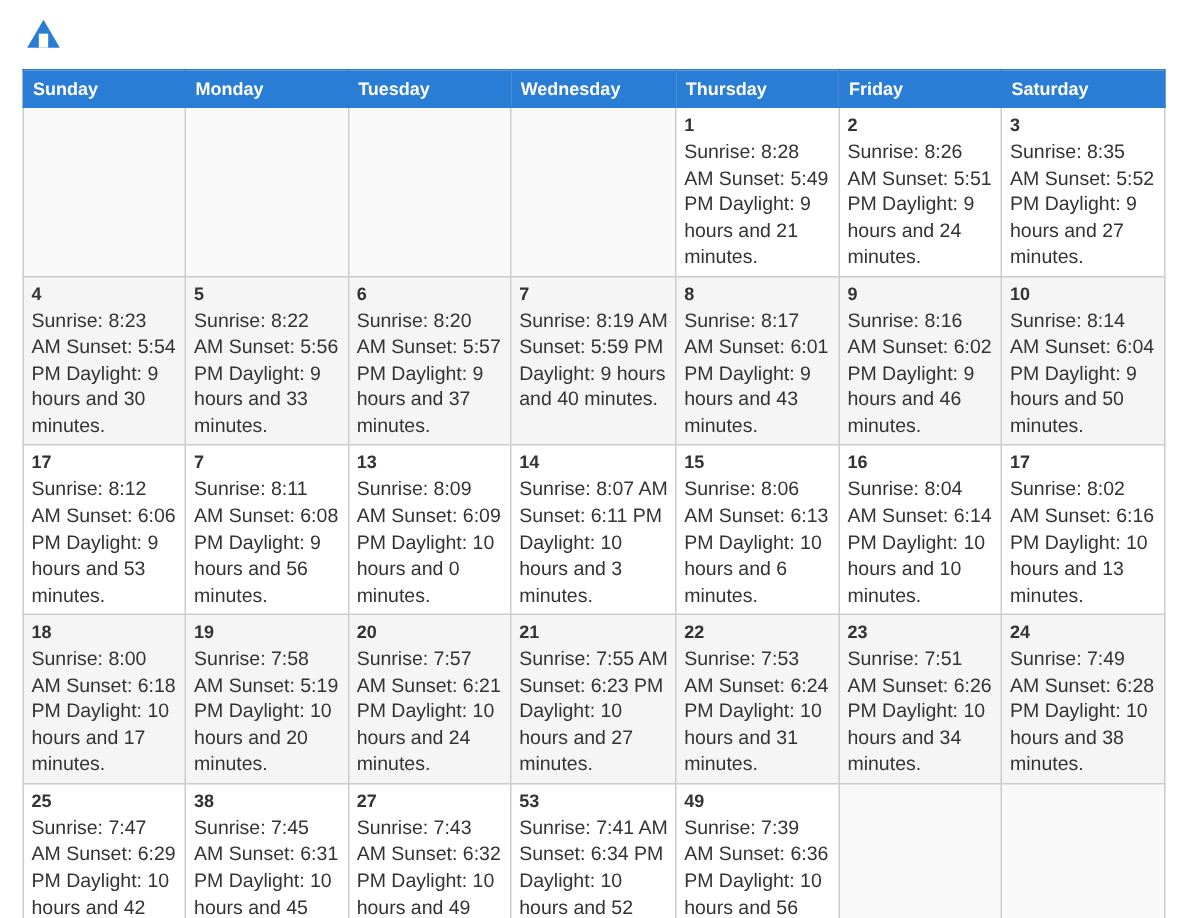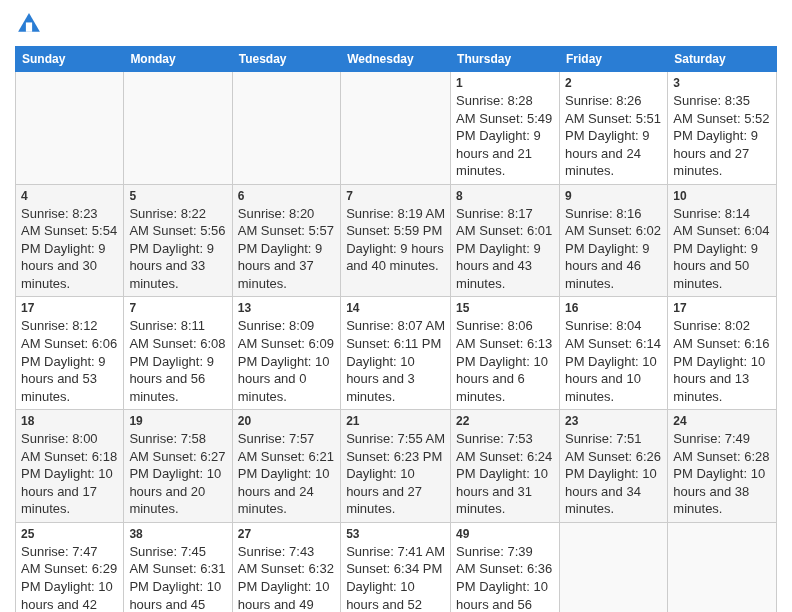--- a/index.html
+++ b/index.html
@@ -240,21 +240,21 @@
         <tr class="row-alt">
           <td>
             <div class="day-number">18</div>
             <div class="day-info">Sunrise: 8:00 AM
 Sunset: 6:18 PM
 Daylight: 10 hours and 17 minutes.</div>
           </td>
           <td>
             <div class="day-number">19</div>
             <div class="day-info">Sunrise: 7:58 AM
-Sunset: 6:27 PM
+Sunset: 5:19 PM
 Daylight: 10 hours and 20 minutes.</div>
           </td>
           <td>
             <div class="day-number">20</div>
             <div class="day-info">Sunrise: 7:57 AM
 Sunset: 6:21 PM
 Daylight: 10 hours and 24 minutes.</div>
           </td>
           <td>
             <div class="day-number">21</div>

